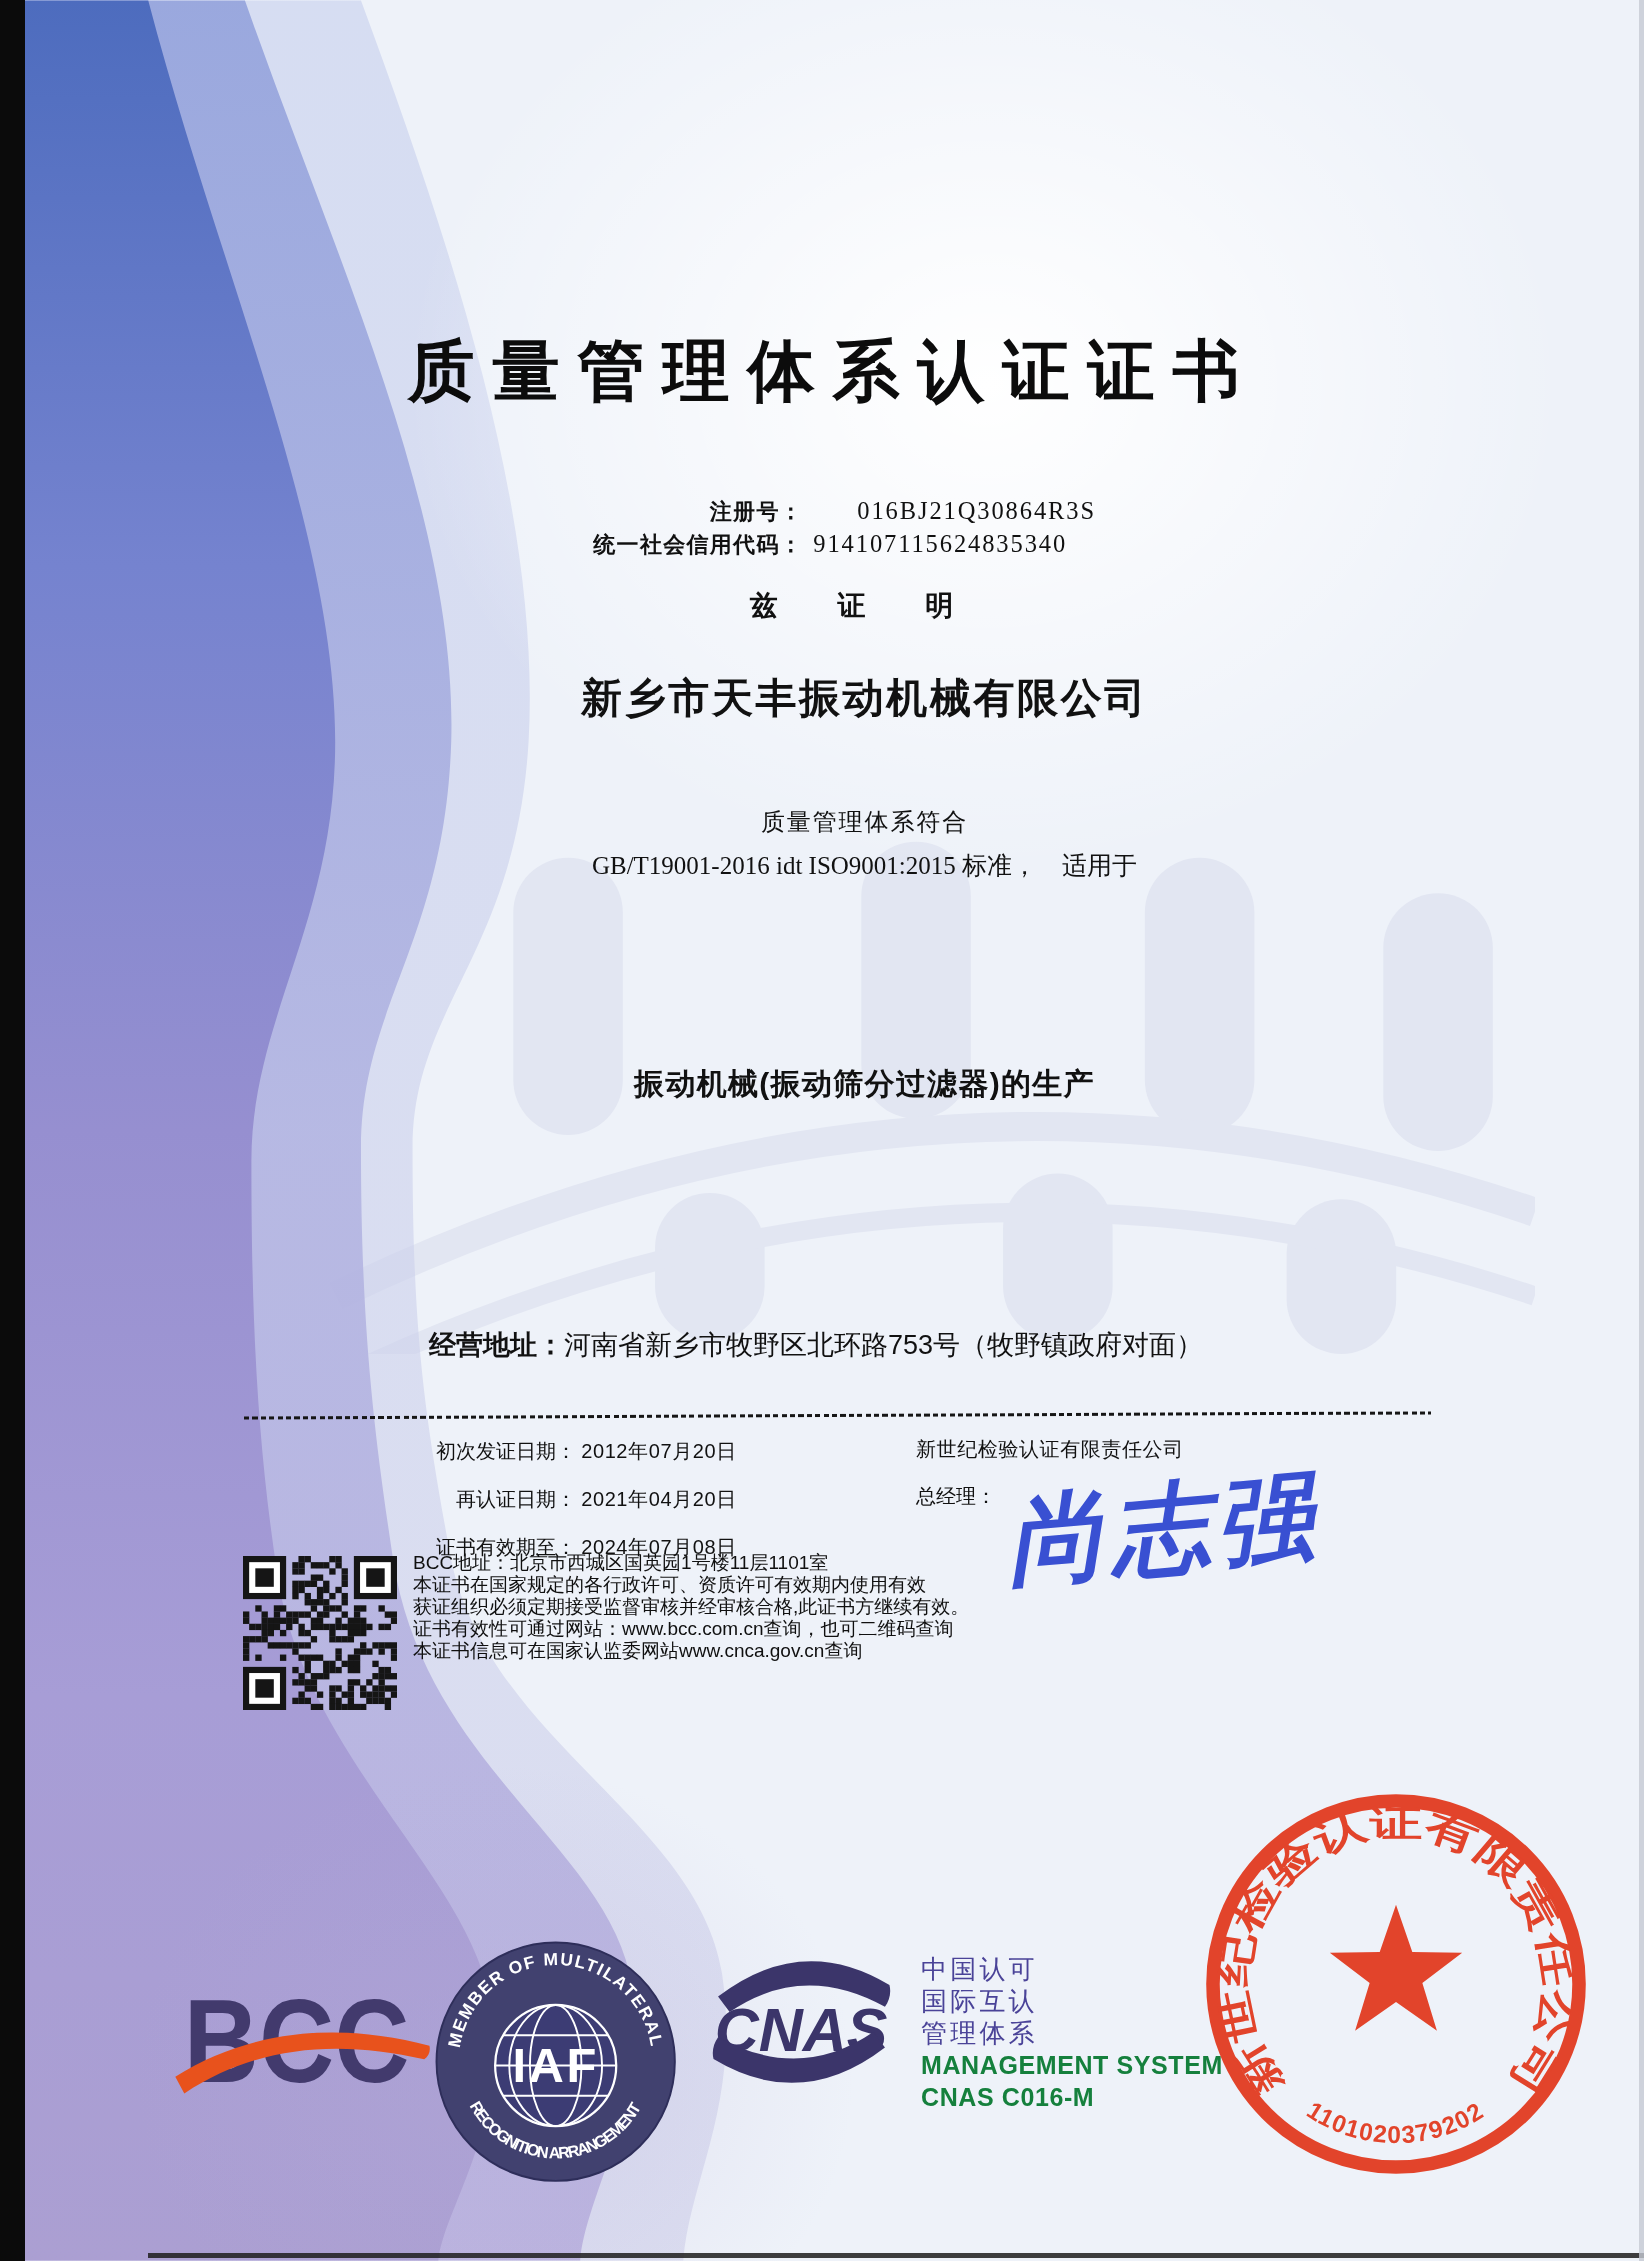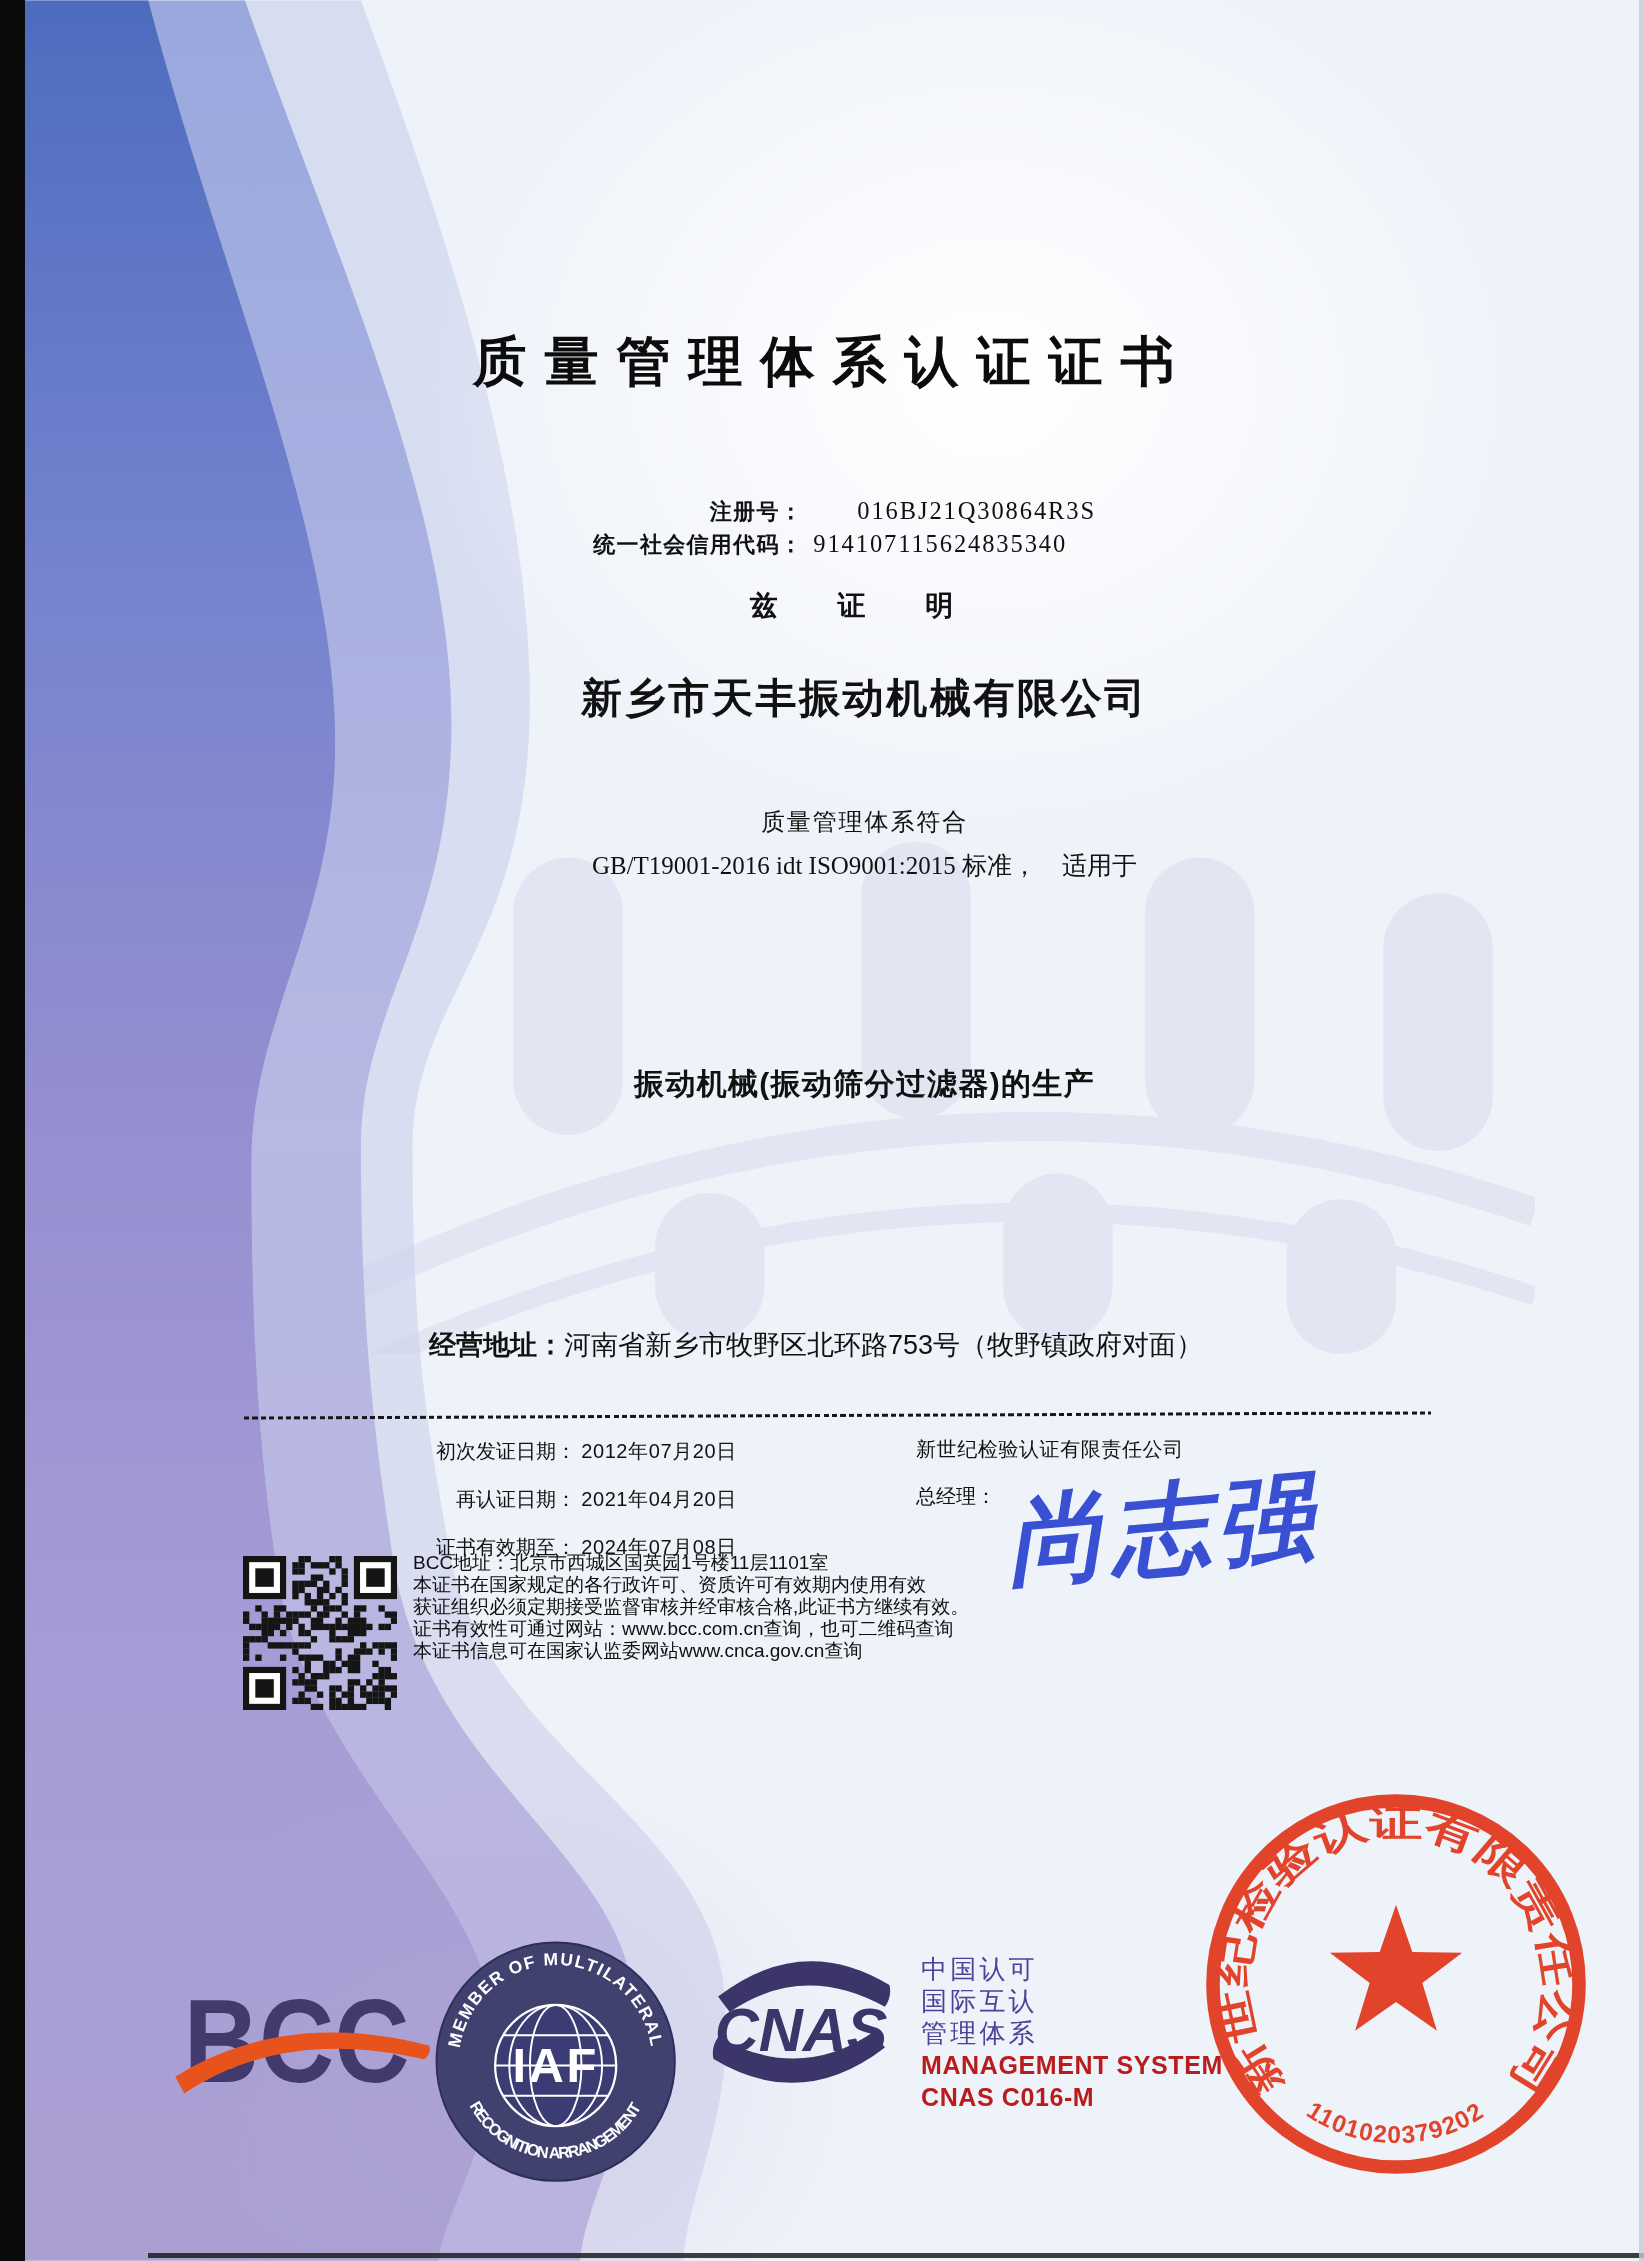--- a/index.html
+++ b/index.html
@@ -15,21 +15,21 @@
         background:radial-gradient(ellipse 806px 677px at 60% 17%, #ffffff 0%, rgba(255,255,255,0) 72%),
                    radial-gradient(ellipse 516px 451px at 30% 92%, rgba(182,173,216,0.25) 0%, rgba(182,173,216,0) 70%);}
   #scan-left{left:0;top:0;width:24.5px;height:2261px;background:#0b0b0b;z-index:10;}
   #scan-bottom{left:148px;top:2253px;width:1496px;height:5.2px;background:#1d1d1d;opacity:.85;z-index:10;}
   #scan-right{left:1639px;top:0;width:5.2px;height:2261px;background:#c6c9d3;opacity:.8;z-index:10;}
 
   
   .z{z-index:5;}
   .center-a{left:226px;width:1213px;text-align:center;}
   .center-b{left:258px;width:1213px;text-align:center;}
-  #title{top:326px;font-family:"Liberation Serif",serif;font-weight:700;font-size:54px;
+  #title{top:326px;font-family:"Liberation Serif",serif;font-weight:700;font-size:67px;
          letter-spacing:18px;color:#0c0c0c;white-space:nowrap;}
   .reg-row{left:226px;width:1213px;display:flex;align-items:baseline;}
   #reg-row-1{top:497px;gap:44px;} #reg-row-2{top:530px;}
   .reg-label{width:577px;text-align:right;font-weight:700;font-size:22px;letter-spacing:1.3px;}
   .reg-value{margin-left:10.3px;font-family:"Liberation Serif",serif;font-size:24.5px;letter-spacing:1.9px;}
   #certify{top:587px;font-size:28px;font-weight:700;letter-spacing:26px;white-space:nowrap;}
   #company{top:671px;font-size:41px;font-weight:700;letter-spacing:2.6px;white-space:nowrap;}
   #compliance{top:806px;font-size:24px;letter-spacing:1.9px;}
   #standard{top:849px;font-family:"Liberation Serif",serif;font-size:25px;}
   #scope{top:1064px;font-size:30px;font-weight:700;letter-spacing:1.3px;}
@@ -48,21 +48,21 @@
      font-size:98px;color:#2a43cf;letter-spacing:6.4px;transform:rotate(-5deg);opacity:.92;white-space:nowrap;}
   #qr-wrap{left:243px;top:1556px;width:154px;height:154px;}
   #fine-print{left:413px;top:1552px;width:800px;font-size:19px;line-height:22px;color:#101010;}
 
   
   #bcc-logo{left:174px;top:1967px;}
   #iaf-logo{left:432px;top:1938px;}
   #cnas-logo{left:700px;top:1946px;}
   #acc-text{left:921px;top:1953px;z-index:5;}
   .acc-cn{font-size:26px;line-height:32px;color:#4a4398;letter-spacing:3.2px;}
-  .acc-en{font-size:25px;line-height:32px;font-weight:700;color:#b91c1c;letter-spacing:0.6px;}
+  .acc-en{font-size:25px;line-height:32px;font-weight:700;color:#15803d;letter-spacing:0.6px;}
   #stamp{left:1193px;top:1781px;z-index:6;opacity:.94;}
 </style>
 </head>
 <body>
 
 <div class="page">
 
   <svg id="watermark" class="abs" width="1225" height="580" viewBox="0 0 1900 900">
     <g fill="#e2e6f2">
       <rect x="315" y="130" width="170" height="430" rx="85"></rect>

